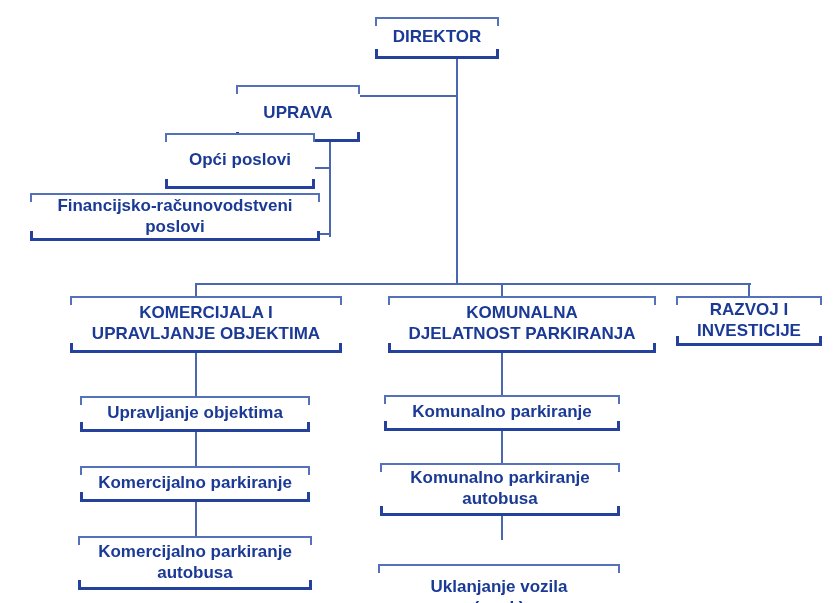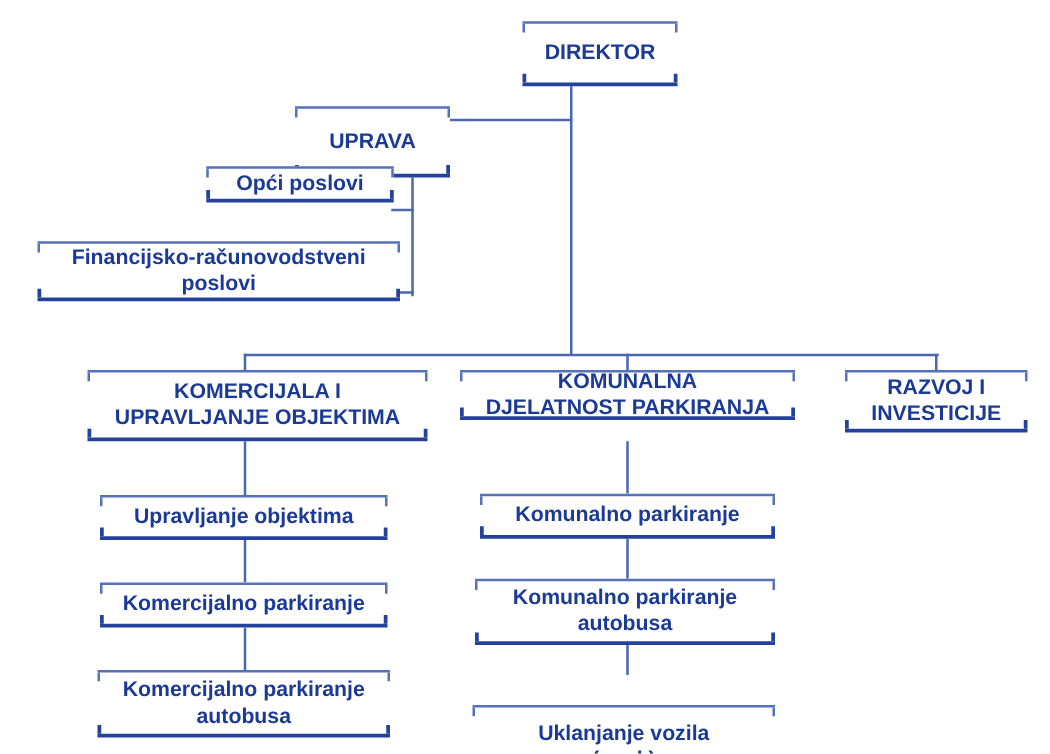--- a/index.html
+++ b/index.html
@@ -67,33 +67,33 @@
   <div class="line v" style="left:195px;top:283px;height:13px"></div>
   <div class="line v" style="left:501px;top:283px;height:13px"></div>
   <div class="line v" style="left:748px;top:283px;height:13px"></div>
   <div class="line v" style="left:195px;top:353px;height:43px"></div>
   <div class="line v" style="left:195px;top:432px;height:34px"></div>
   <div class="line v" style="left:195px;top:502px;height:34px"></div>
   <div class="line v" style="left:501px;top:353px;height:42px"></div>
   <div class="line v" style="left:501px;top:431px;height:32px"></div>
   <div class="line v" style="left:501px;top:516px;height:24px"></div>
 
-  <div class="node caps" style="left:418px;top:17px;width:124px;height:52px">DIREKTOR</div>
+  <div class="node caps" style="left:375px;top:17px;width:124px;height:42px">DIREKTOR</div>
 
   <div class="node caps" style="left:236px;top:85px;width:124px;height:57px">UPRAVA</div>
 
-  <div class="node" style="left:165px;top:133px;width:150px;height:29px">Opći poslovi</div>
+  <div class="node" style="left:165px;top:133px;width:150px;height:56px">Opći poslovi</div>
 
   <div class="node caps" style="left:70px;top:296px;width:272px;height:57px">KOMERCIJALA I
 UPRAVLJANJE OBJEKTIMA</div>
 
   <div class="node" style="left:30px;top:193px;width:290px;height:48px">Financijsko-računovodstveni
 poslovi</div>
 
-  <div class="node caps" style="left:368px;top:296px;width:268px;height:40px">KOMUNALNA
+  <div class="node caps" style="left:388px;top:296px;width:268px;height:57px">KOMUNALNA
 DJELATNOST PARKIRANJA</div>
 
   <div class="node caps" style="left:676px;top:296px;width:146px;height:50px">RAZVOJ I
 INVESTICIJE</div>
 
   <div class="node" style="left:80px;top:396px;width:230px;height:36px">Upravljanje objektima</div>
 
   <div class="node" style="left:80px;top:466px;width:230px;height:36px">Komercijalno parkiranje</div>
 
   <div class="node" style="left:78px;top:536px;width:234px;height:54px">Komercijalno parkiranje

